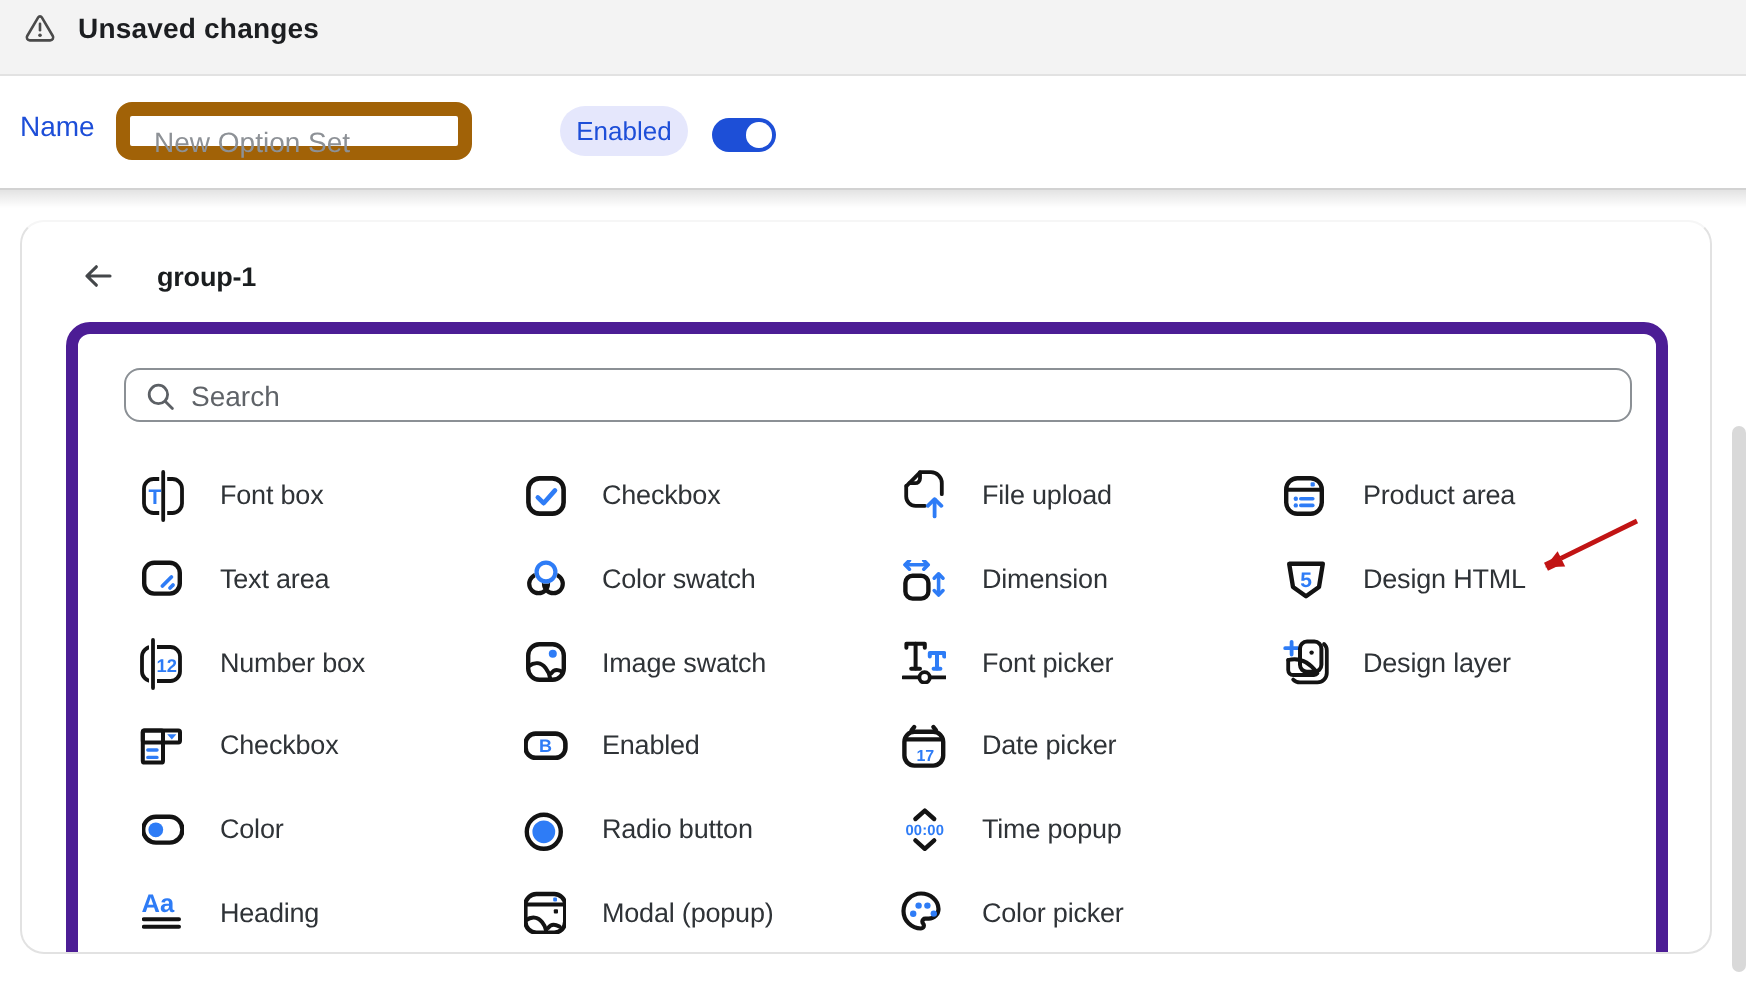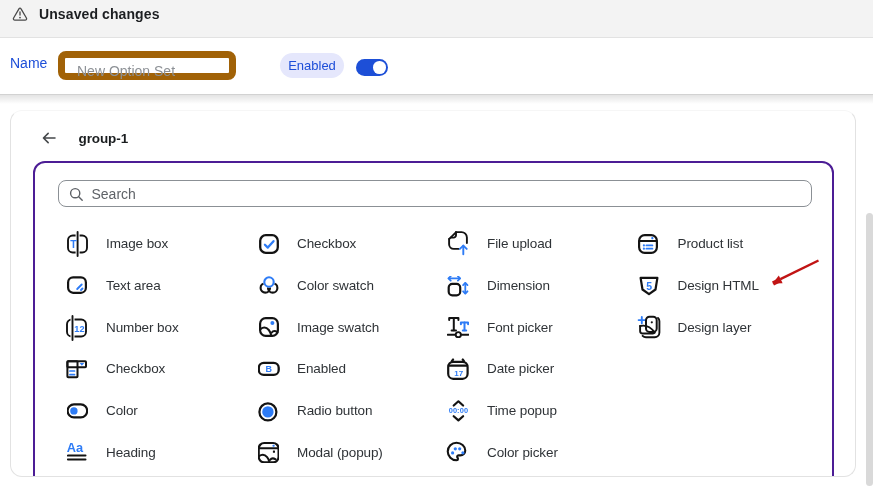--- a/index.html
+++ b/index.html
@@ -28,21 +28,21 @@
   .toggle { position:absolute; left:356px; top:20px; width:32px; height:17px;
     border-radius:9px; background:#1d4fd7; }
   .toggle:after { content:""; position:absolute; right:2.3px; top:2.2px; width:12.6px; height:12.6px;
     border-radius:50%; background:#fff; }
 
   
   .card { position:absolute; left:10px; top:110px; width:846px; height:367px;
     background:#fff; border:1px solid #e2e2e2; border-top-color:#f6f6f6; border-radius:12px; overflow:hidden; }
   .grouptitle { position:absolute; left:51.5px; top:19px; font-size:13.5px; line-height:18px; font-weight:700; color:#1a1d1f; letter-spacing:-.1px;margin-left:16px; }
   .palette { position:absolute; left:22px; top:50px; width:801px; height:330px;
-    border:2px solid #4c1d95; border-radius:12px; background:#fff; }
+    border:6px solid #4c1d95; border-radius:12px; background:#fff; }
   .search { position:absolute; left:22.5px; top:17px; width:754px; height:27px;
     border:1px solid #8b9095; border-radius:8px; background:#fff; }
   .search span { position:absolute; left:33px; top:5px; font-size:14px; color:#5f6368; }
   .item-label { position:absolute; font-size:13.5px; line-height:18px; color:#2f3337; white-space:nowrap; letter-spacing:-.1px; }
 
   
   .sthumb { position:absolute; left:866px; top:213px; width:7px; height:273px;
     border-radius:4px; background:#d9d9d9; }
 </style>
 </head>
@@ -77,21 +77,21 @@
       </svg>
       <span>Search</span>
     </div>
 
     <svg class="abs" style="left:31.5px;top:67.5px" width="21" height="26" viewBox="0 0 21 26" fill="none">
       <rect x="1" y="4.5" width="19" height="17" rx="4.8" stroke="#131313" stroke-width="1.9"></rect>
       <line x1="10.6" y1="1" x2="10.6" y2="25" stroke="#fff" stroke-width="4"></line>
       <line x1="10.6" y1="1" x2="10.6" y2="25" stroke="#131313" stroke-width="1.9" stroke-linecap="round"></line>
       <text x="6.4" y="17" font-size="10.5" font-weight="bold" fill="#2e7cf6" text-anchor="middle" font-family="Liberation Sans, sans-serif">T</text>
     </svg>
-    <div class="item-label" style="left:71px;top:71.5px">Image box</div>
+    <div class="item-label" style="left:71px;top:71.5px">Font box</div>
     <svg class="abs" style="left:223.5px;top:70.5px" width="20" height="20" viewBox="0 0 20 20" fill="none">
       <rect x="1.2" y="1.2" width="17.6" height="17.6" rx="5.6" stroke="#131313" stroke-width="2.3"></rect>
       <path d="m5.9 10.7 2.9 2.9 5.7-6.4" stroke="#2e7cf6" stroke-width="2.3" stroke-linecap="round" stroke-linejoin="round"></path>
     </svg>
     <div class="item-label" style="left:262px;top:71.5px">Checkbox</div>
     <svg class="abs" style="left:412.5px;top:67.5px" width="20" height="25" viewBox="0 0 20 25" fill="none" stroke="#131313" stroke-width="1.9" stroke-linecap="round" stroke-linejoin="round">
       <path d="M8 1.1h5.4a5.4 5.4 0 0 1 5.5 5.4v5.6"></path>
       <path d="M1.1 8v5.2a4.7 4.7 0 0 0 4.7 4.7h4.7"></path>
       <path d="M7.9 1.3 1.3 7.9"></path>
       <path d="M8 1.3v2.9a2.4 2.4 0 0 1-2.4 2.4H2.7"></path>
@@ -101,21 +101,21 @@
     <div class="item-label" style="left:452px;top:71.5px">File upload</div>
     <svg class="abs" style="left:603px;top:70.5px" width="20" height="20" viewBox="0 0 20 20" fill="none">
       <rect x="1.1" y="1.1" width="17.8" height="17.8" rx="5.6" stroke="#131313" stroke-width="2.2"></rect>
       <line x1="1.6" y1="6.9" x2="18.4" y2="6.9" stroke="#131313" stroke-width="2"></line>
       <rect x="13.3" y="3.1" width="2.1" height="2.1" rx=".6" fill="#2e7cf6"></rect>
       <circle cx="5.9" cy="11.4" r="1.1" fill="#2e7cf6"></circle>
       <line x1="8.4" y1="11.4" x2="14.4" y2="11.4" stroke="#2e7cf6" stroke-width="1.8" stroke-linecap="round"></line>
       <circle cx="5.9" cy="14.7" r="1.1" fill="#2e7cf6"></circle>
       <line x1="8.4" y1="14.7" x2="14.4" y2="14.7" stroke="#2e7cf6" stroke-width="1.8" stroke-linecap="round"></line>
     </svg>
-    <div class="item-label" style="left:642.5px;top:71.5px">Product list</div>
+    <div class="item-label" style="left:642.5px;top:71.5px">Product area</div>
 
     <svg class="abs" style="left:31.5px;top:112px" width="20" height="20" viewBox="0 0 20 20" fill="none">
       <rect x="1.1" y="2.4" width="17.8" height="15.4" rx="5" stroke="#131313" stroke-width="2.2"></rect>
       <path d="m14.7 9.5-4.5 4.5" stroke="#2e7cf6" stroke-width="1.9" stroke-linecap="round"></path>
       <path d="m15.5 13.5-1.5 1.5" stroke="#2e7cf6" stroke-width="1.9" stroke-linecap="round"></path>
     </svg>
     <div class="item-label" style="left:71px;top:113.5px">Text area</div>
     <svg class="abs" style="left:223.5px;top:111.5px" width="20" height="20" viewBox="0 0 20 20" fill="none">
       <circle cx="6.3" cy="12.9" r="4.7" stroke="#131313" stroke-width="2.1"></circle>
       <circle cx="13.7" cy="12.9" r="4.7" stroke="#131313" stroke-width="2.1"></circle>

